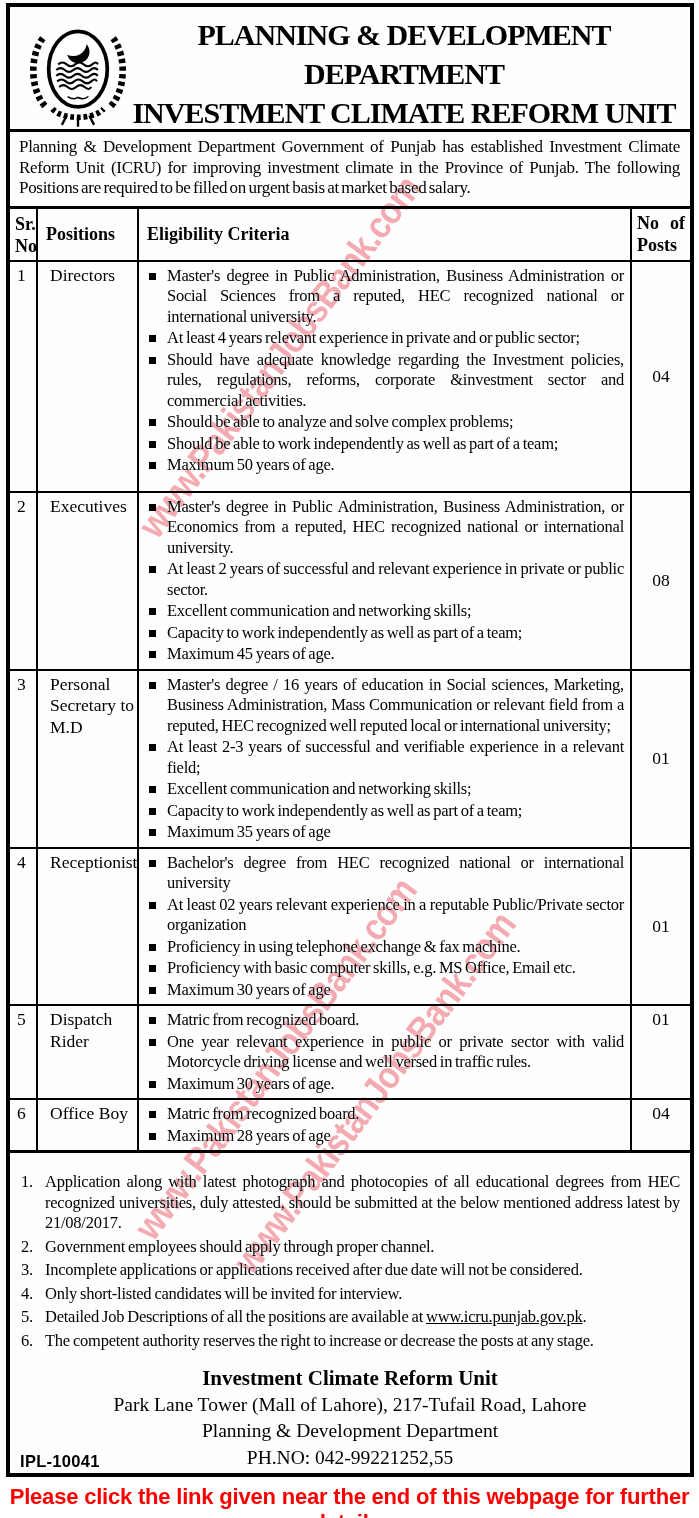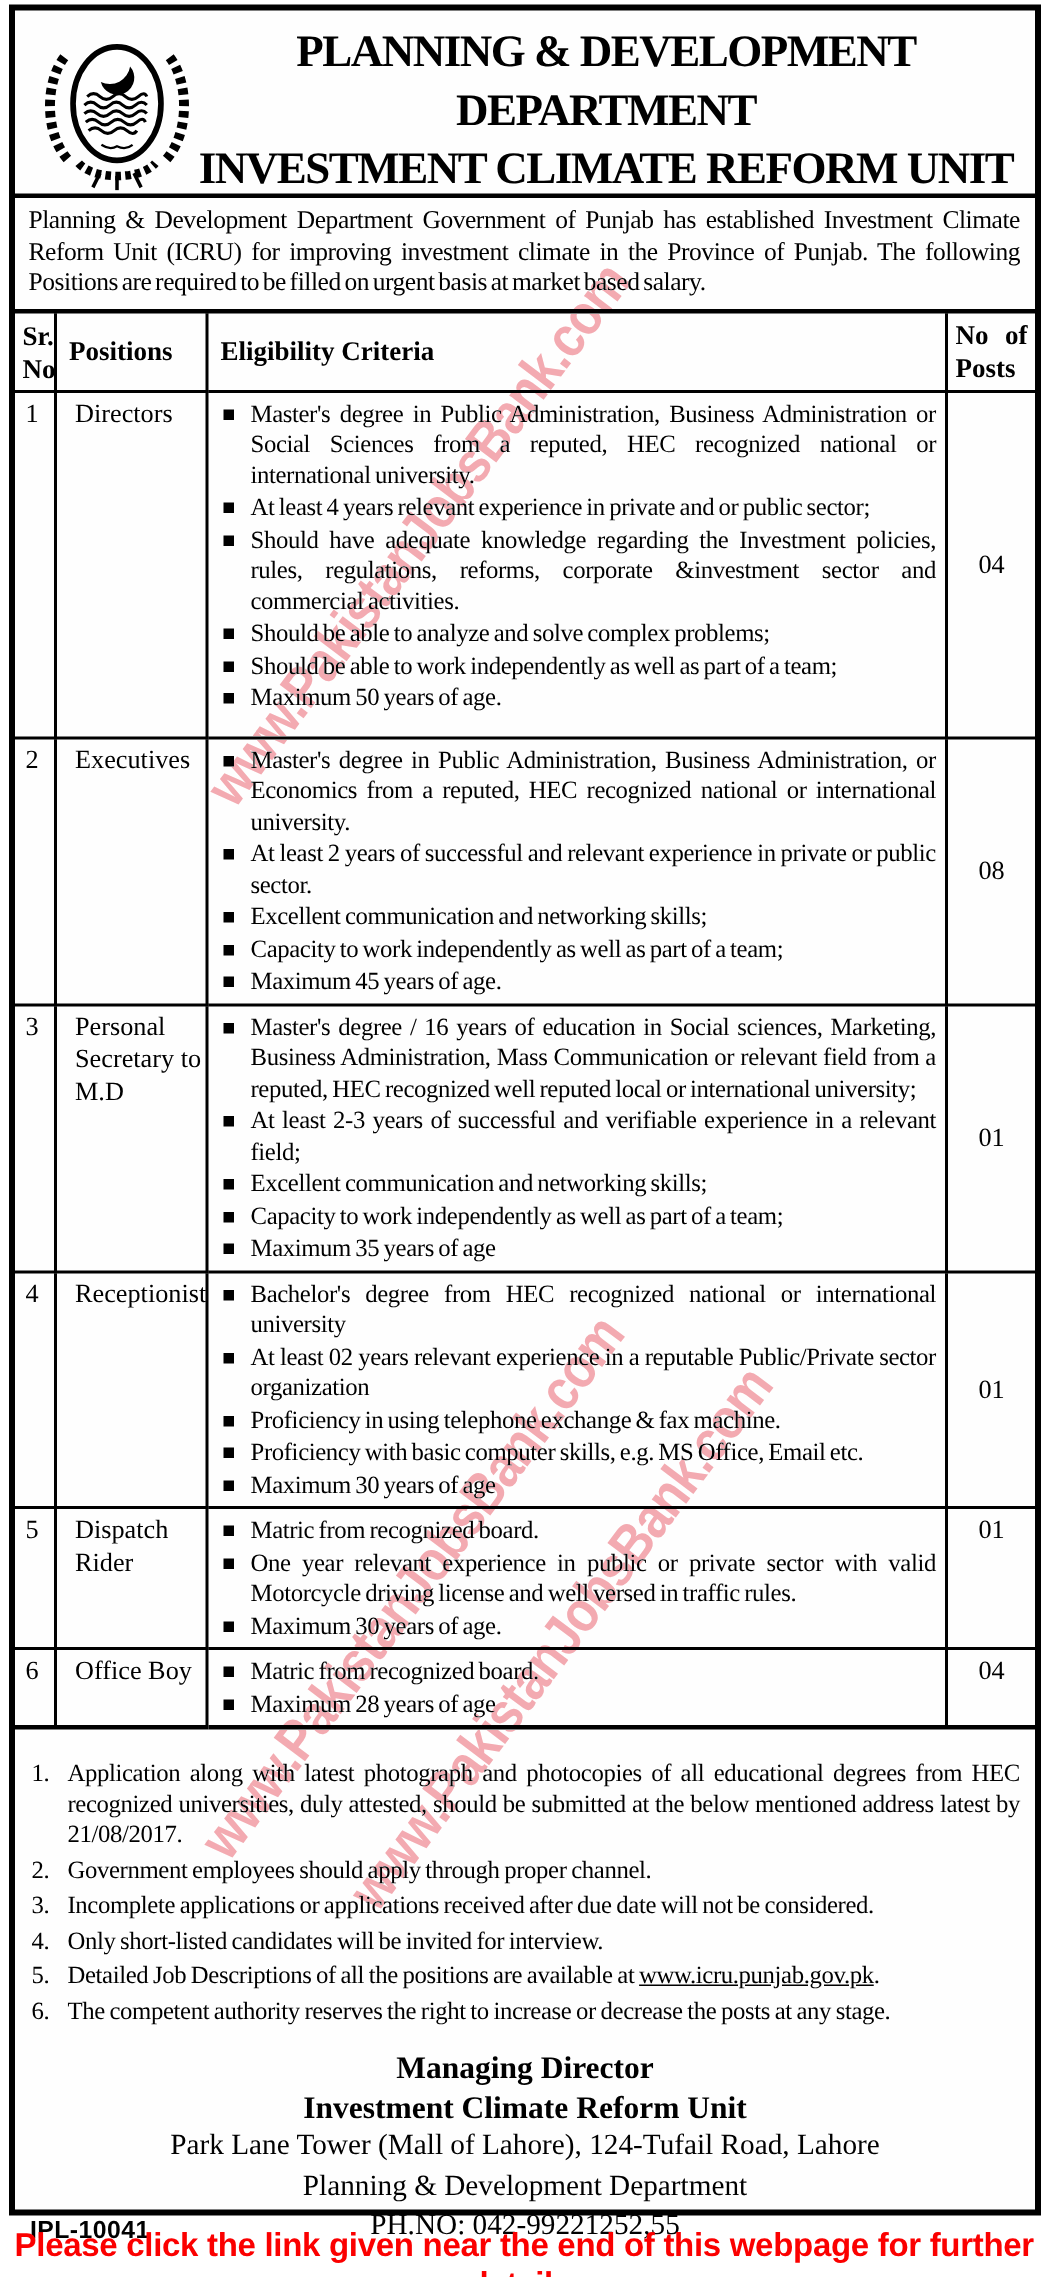--- a/index.html
+++ b/index.html
@@ -243,23 +243,22 @@
         <span class="note-num">5.</span>
         <span class="note-body"><span>Detailed Job Descriptions of all the positions are available at </span><span class="ul">www.icru.punjab.gov.pk</span><span>.</span></span>
       </div>
       <div class="note">
         <span class="note-num">6.</span>
         <span class="note-body"><span>The competent authority reserves the right to increase or decrease the posts at any stage.</span></span>
       </div>
     </div>
 
   <div class="footer">
-    <div class="f-bold">Managing Director</div>
     <div class="f-bold">Investment Climate Reform Unit</div>
-    <div>Park Lane Tower (Mall of Lahore), 124-Tufail Road, Lahore</div>
+    <div>Park Lane Tower (Mall of Lahore), 217-Tufail Road, Lahore</div>
     <div>Planning &amp; Development Department</div>
     <div class="phone-row">
       <span class="ipl">IPL-10041</span>
       <span>PH.NO: 042-99221252,55</span>
     </div>
   </div>
 
 </div>
 
 <div class="wm wm1">www.PakistanJobsBank.com</div>

